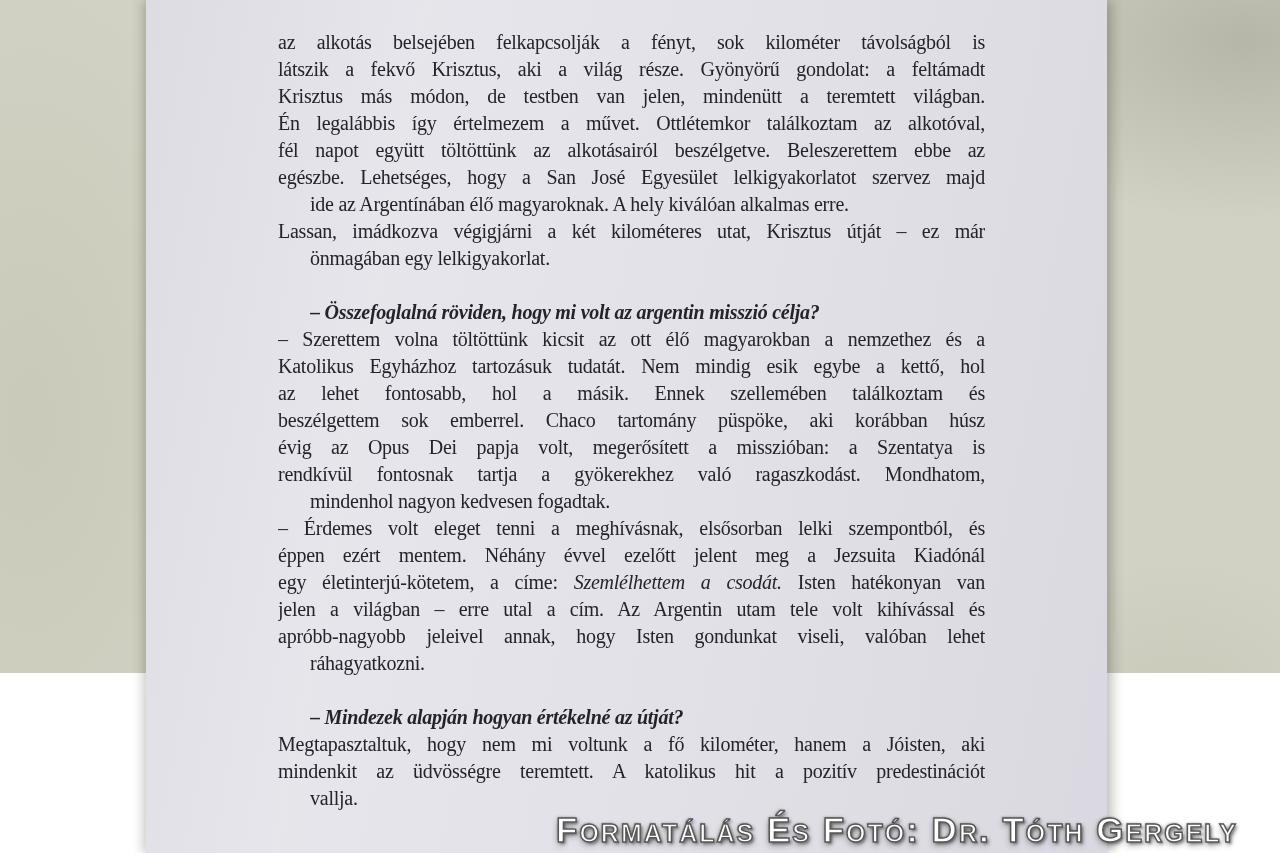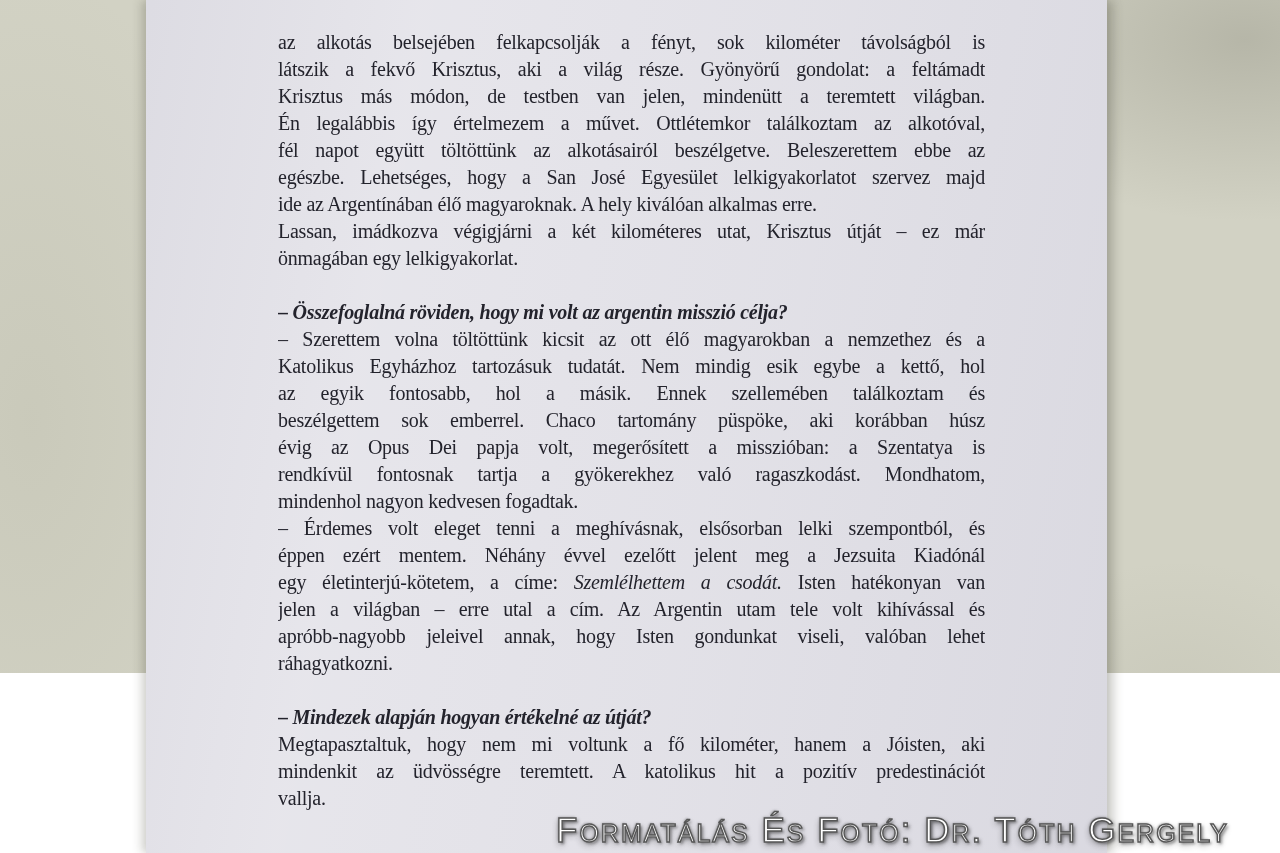--- a/index.html
+++ b/index.html
@@ -49,31 +49,32 @@
   .line {
     text-align: justify;
     text-align-last: justify;
     max-height: 27px;
     overflow: hidden;
     white-space: normal;
   }
   .line.final {
     text-align: center;
     text-align-last: left;
+    margin-left: 32px;
   }
   .italic { font-style: italic; }
 
   .watermark {
     position: absolute;
     left: 556px;
     top: 810px;
     width: 720px;
     font-family: "Liberation Sans", "DejaVu Sans", sans-serif;
     font-variant: small-caps;
-    font-weight: 400;
+    font-weight: 700;
     font-size: 35px;
     letter-spacing: 2px;
     color: var(--watermark-fill, #ffffff);
     -webkit-text-stroke: 1.4px var(--watermark-outline, #565656);
     text-shadow:
       2px 2px 3px rgba(35,35,35,0.55),
       -1px -1px 2px rgba(35,35,35,0.35),
       0 3px 6px rgba(30,30,30,0.45);
     white-space: nowrap;
   }
@@ -96,21 +97,21 @@
         <div class="para">
           <div class="line"><span>Lassan, imádkozva végigjárni a két kilométeres utat, Krisztus útját – ez már</span></div>
           <div class="line final"><span>önmagában egy lelkigyakorlat.</span></div>
         </div>
         <div class="para bold space-before">
           <div class="line final"><span>– Összefoglalná röviden, hogy mi volt az argentin misszió célja?</span></div>
         </div>
         <div class="para">
           <div class="line"><span>– Szerettem volna töltöttünk kicsit az ott élő magyarokban a nemzethez és a</span></div>
           <div class="line"><span>Katolikus Egyházhoz tartozásuk tudatát. Nem mindig esik egybe a kettő, hol</span></div>
-          <div class="line"><span>az egyik fontosabb, hol a másik. Ennek szellemében találkoztam és</span></div>
+          <div class="line"><span>az lehet fontosabb, hol a másik. Ennek szellemében találkoztam és</span></div>
           <div class="line"><span>beszélgettem sok emberrel. Chaco tartomány püspöke, aki korábban húsz</span></div>
           <div class="line"><span>évig az Opus Dei papja volt, megerősített a misszióban: a Szentatya is</span></div>
           <div class="line"><span>rendkívül fontosnak tartja a gyökerekhez való ragaszkodást. Mondhatom,</span></div>
           <div class="line final"><span>mindenhol nagyon kedvesen fogadtak.</span></div>
         </div>
         <div class="para">
           <div class="line"><span>– Érdemes volt eleget tenni a meghívásnak, elsősorban lelki szempontból, és</span></div>
           <div class="line"><span>éppen ezért mentem. Néhány évvel ezelőtt jelent meg a Jezsuita Kiadónál</span></div>
           <div class="line"><span>egy életinterjú-kötetem, a címe: </span><span class="italic">Szemlélhettem a csodát.</span><span> Isten hatékonyan van</span></div>
           <div class="line"><span>jelen a világban – erre utal a cím. Az Argentin utam tele volt kihívással és</span></div>

